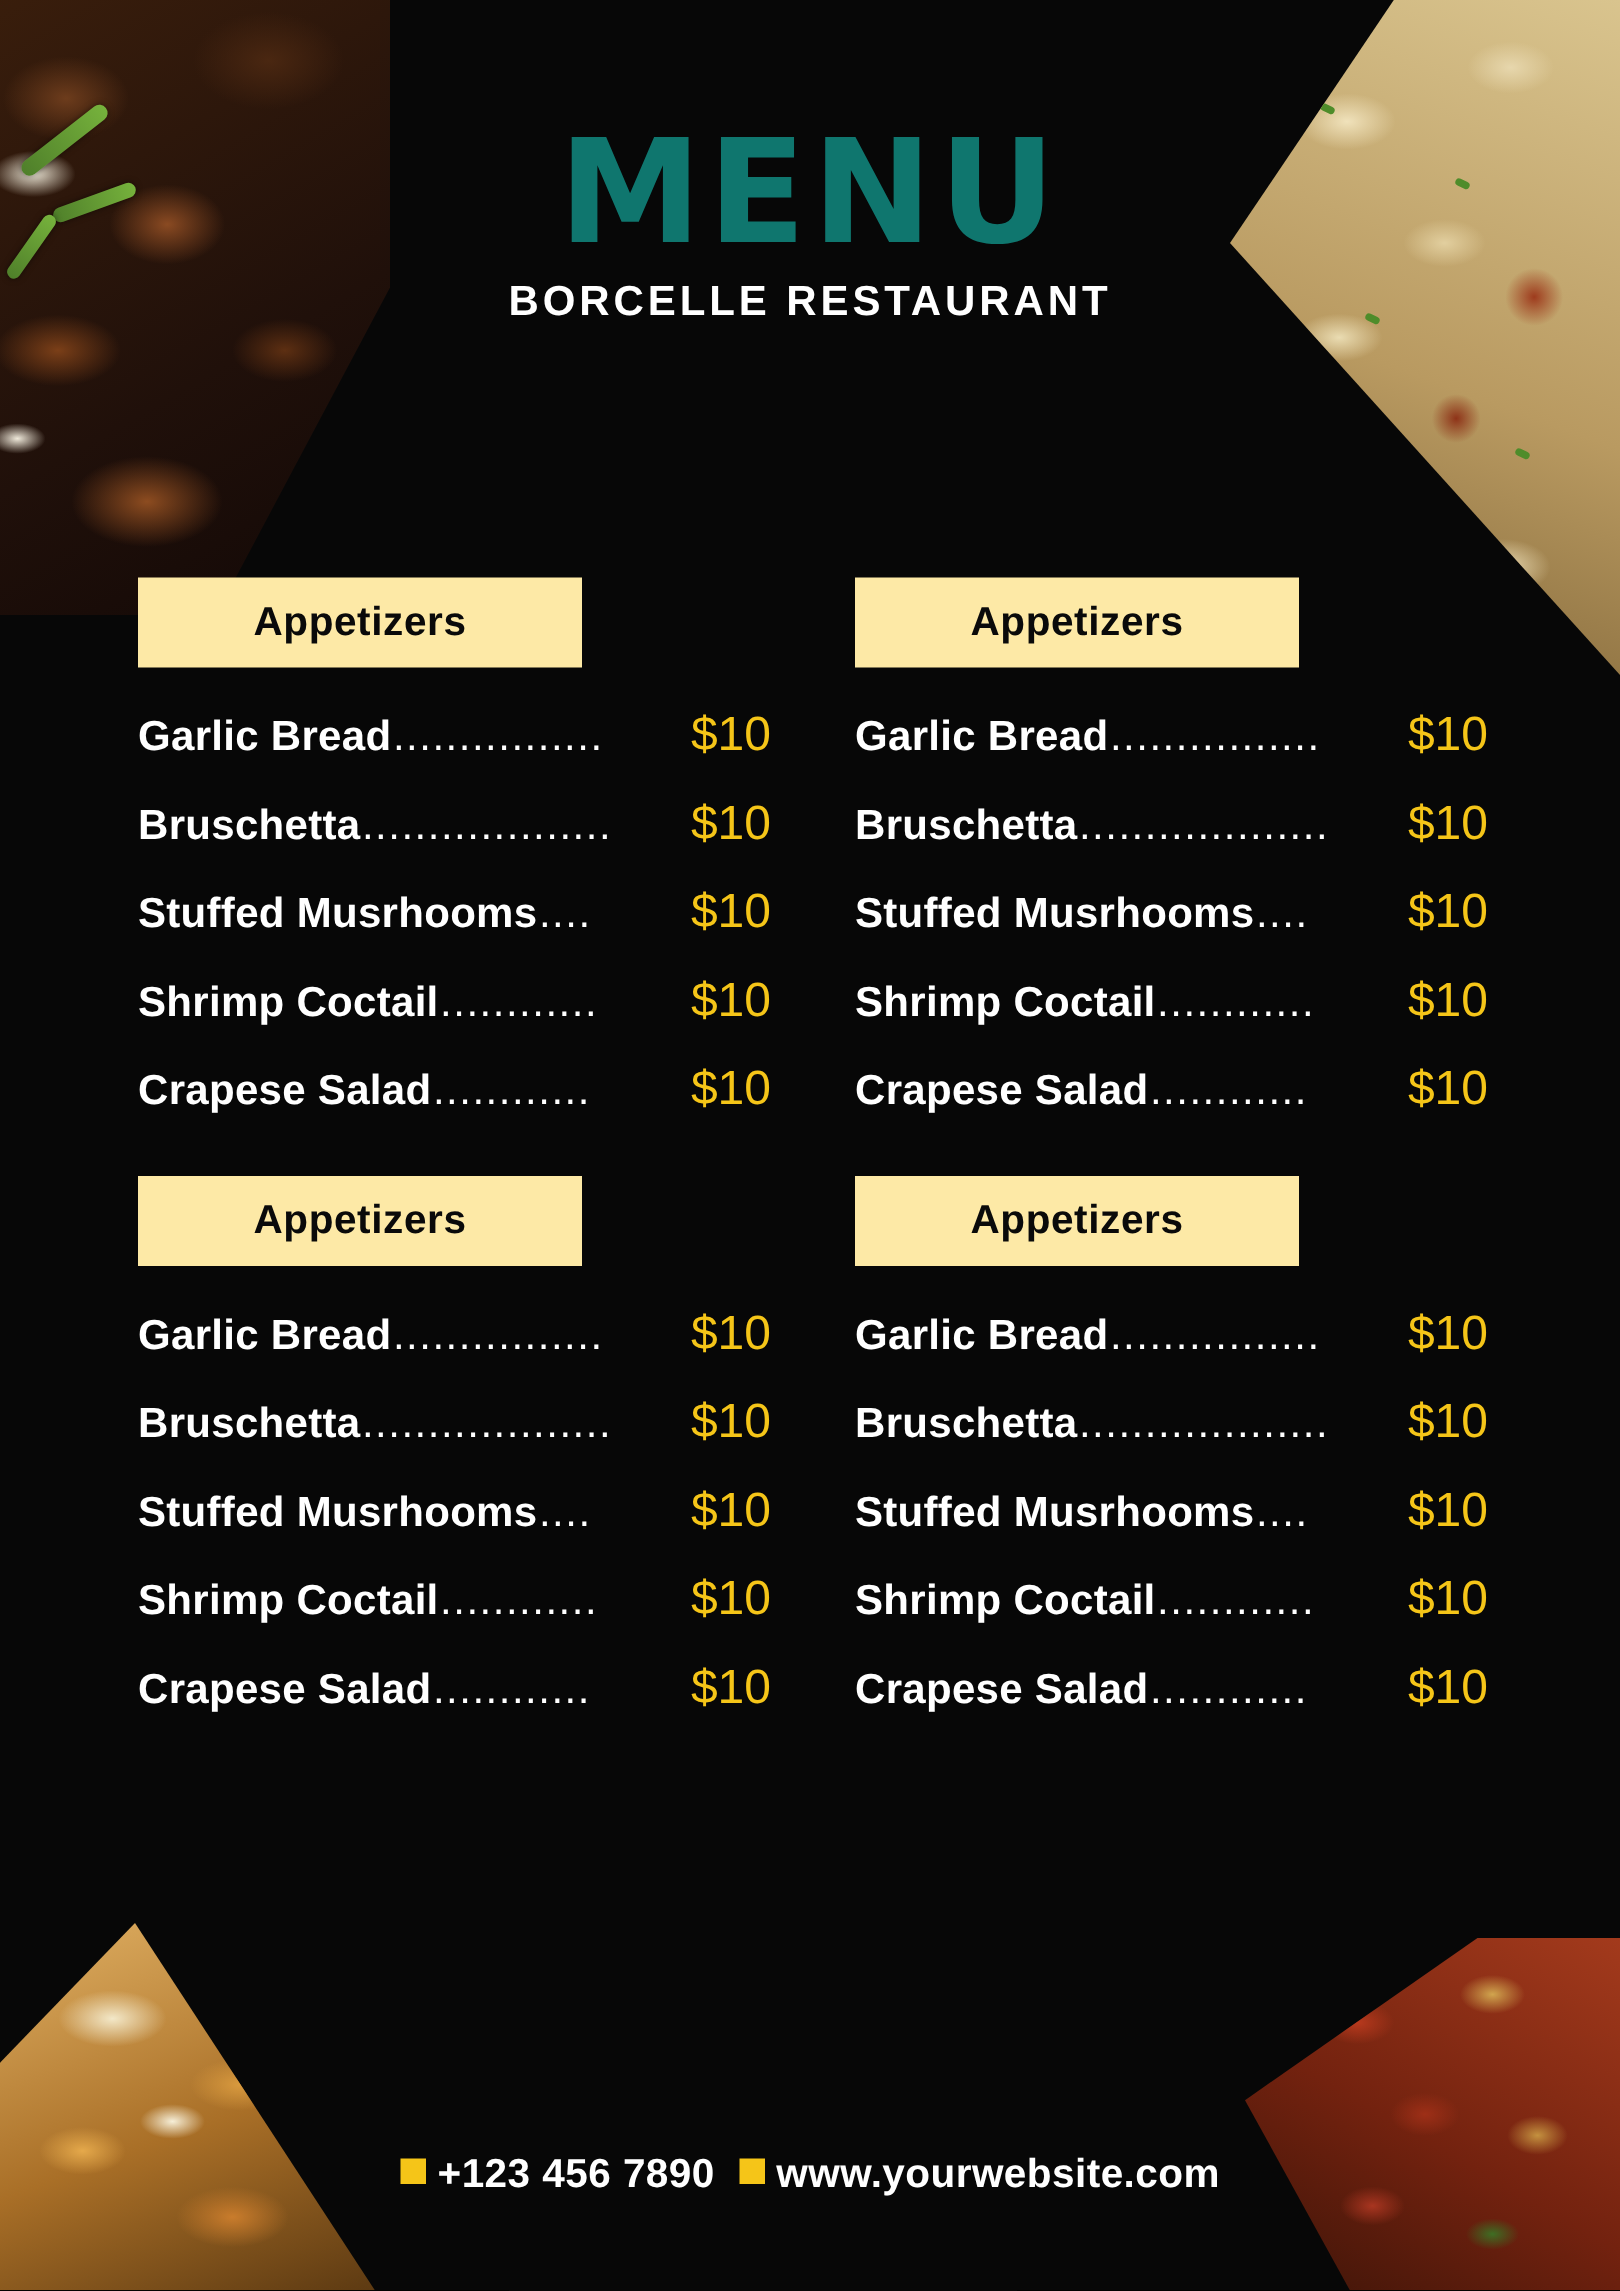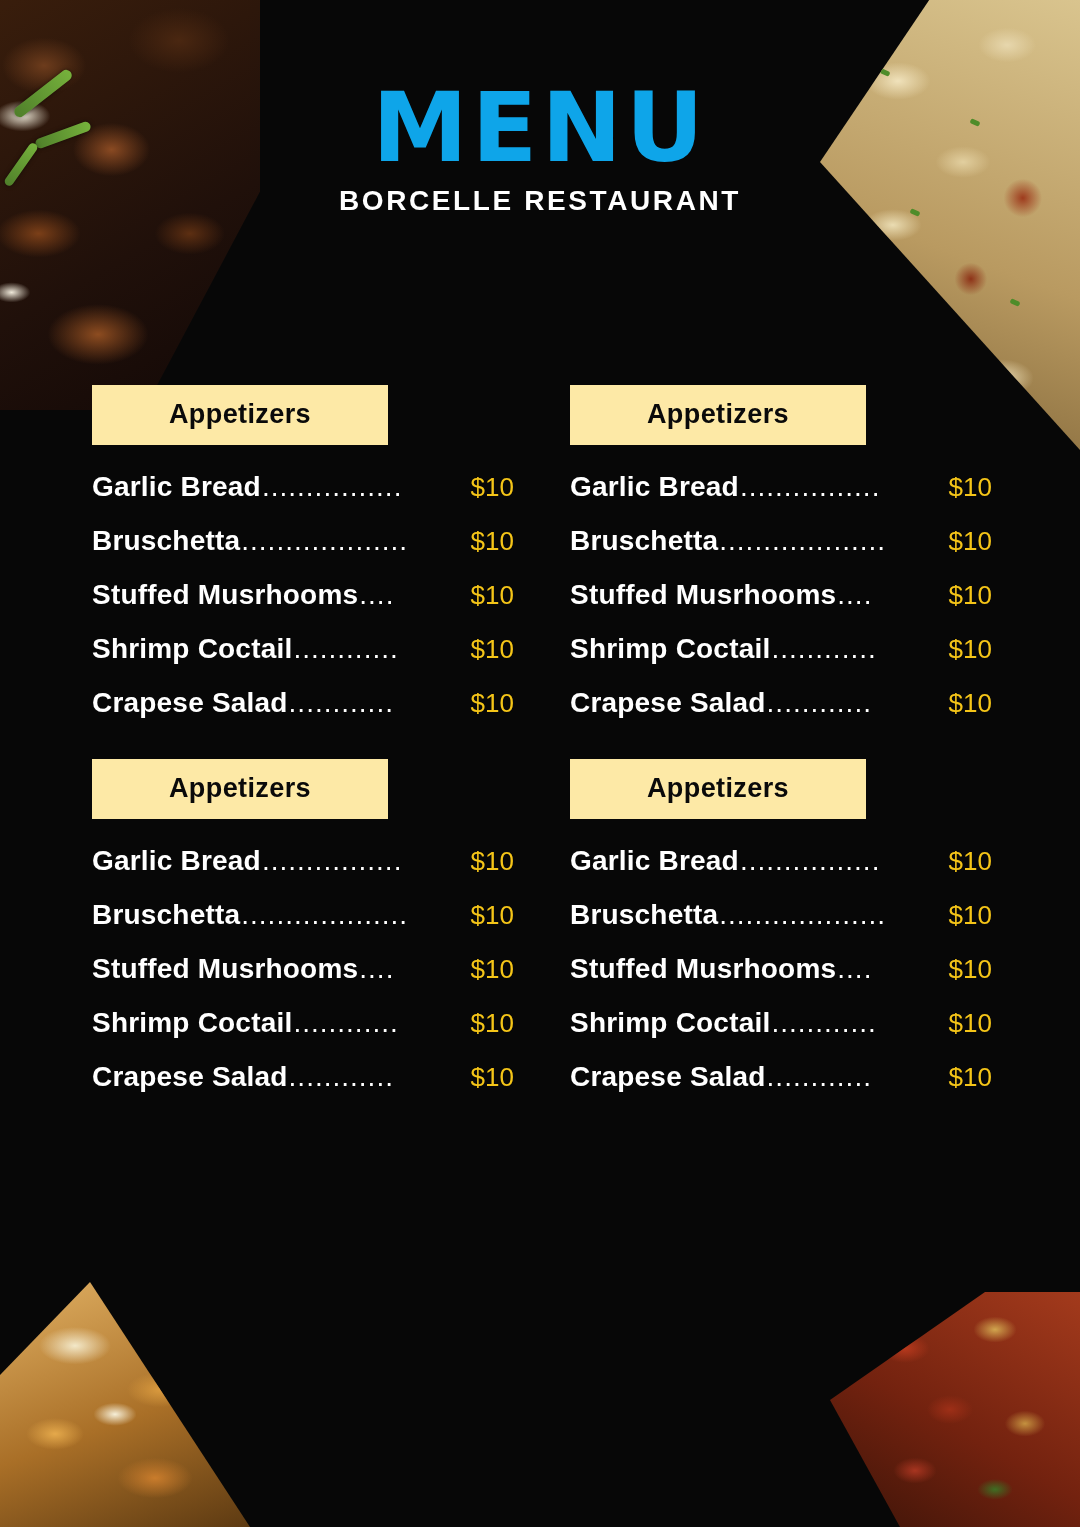--- a/index.html
+++ b/index.html
@@ -120,21 +120,21 @@
   .header {
     position: absolute;
     top: 78px; left: 0; right: 0;
     text-align: center;
     z-index: 5;
   }
   .menu-title {
     font-size: 96px;
     font-weight: 700;
     letter-spacing: 4px;
-    color: #0ea5e9;
+    color: #0f766e;
     line-height: 1.05;
     font-family: "DejaVu Sans", sans-serif;
   }
   .menu-subtitle {
     margin-top: 6px;
     font-size: 28px;
     font-weight: 700;
     letter-spacing: 2.6px;
     color: #ffffff;
   }
@@ -181,21 +181,21 @@
     flex: 1;
     overflow: hidden;
     white-space: nowrap;
     color: #ffffff;
     letter-spacing: 1px;
     margin-left: 1px;
   }
   .price {
     color: #f5c518;
     font-weight: 400;
-    font-size: 26px;
+    font-size: 32px;
     margin-left: 12px;
     white-space: nowrap;
   }
 
   
   .footer {
     position: absolute;
     bottom: 62px; left: 0; right: 0;
     display: flex;
     justify-content: center;
@@ -366,14 +366,24 @@
       </div>
       <div class="item">
         <span class="item-name">Crapese Salad</span>
         <span class="dots">............</span>
         <span class="price">$10</span>
       </div>
     </div>
 
   </div>
 
+  <div class="footer">
+    <div class="footer-item">
+      <span class="sq"></span>
+      <span>+123 456 7890</span>
+    </div>
+    <div class="footer-item">
+      <span class="sq"></span>
+      <span>www.yourwebsite.com</span>
+    </div>
+  </div>
 
 </div>
 
 </body></html>

